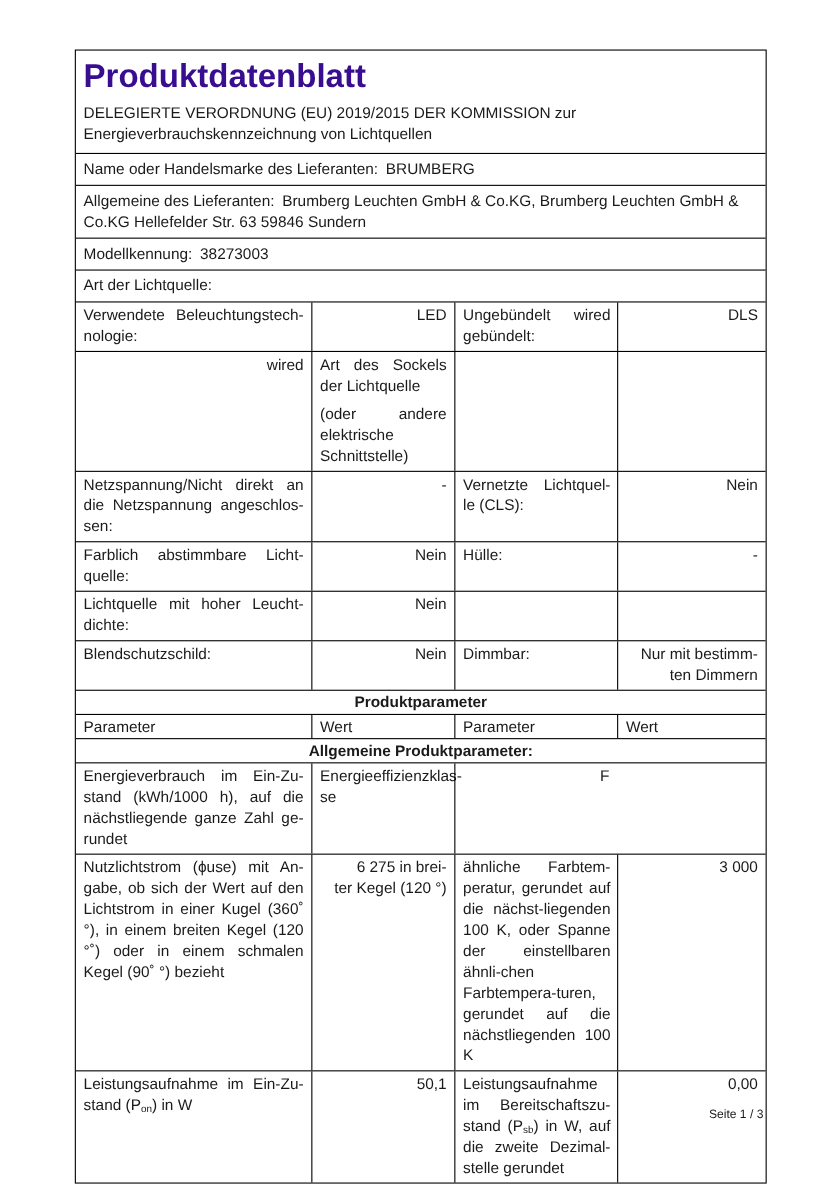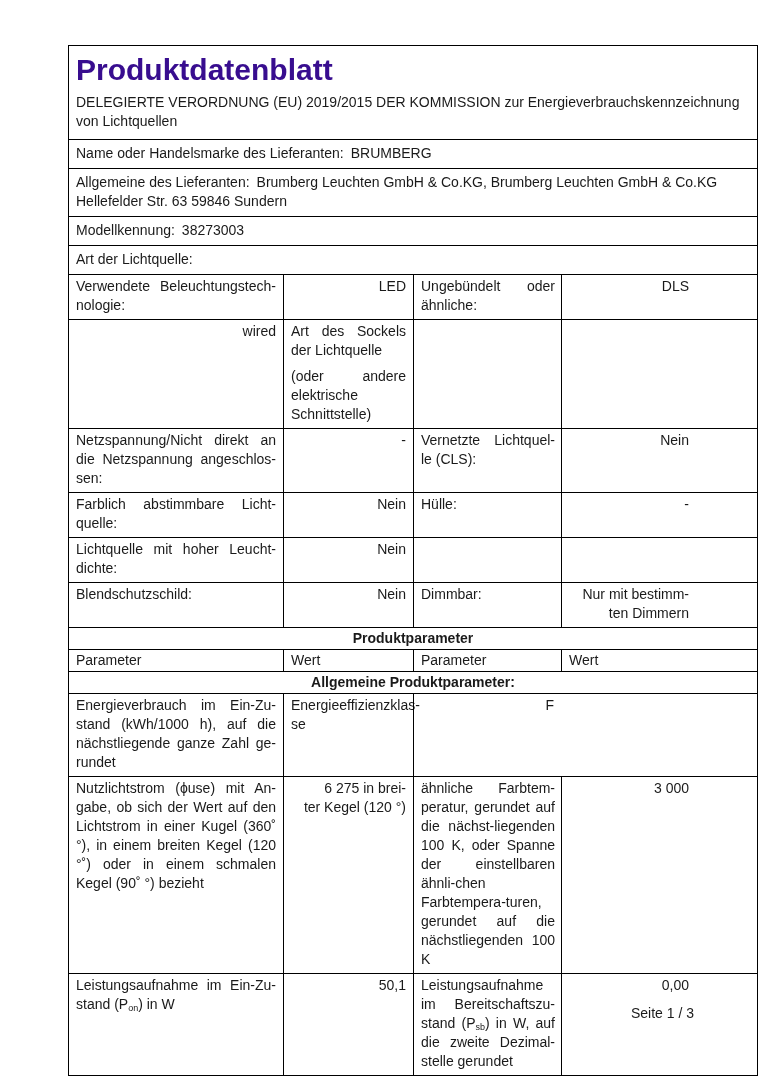--- a/index.html
+++ b/index.html
@@ -8,21 +8,21 @@
     width: 764px; height: 1080px;
     position: relative;
     font-family: "Liberation Sans", sans-serif;
     color: #1a1a1a;
     font-size: 14px;
     line-height: 19px;
   }
   .doc-table {
     position: absolute;
     left: 68px; top: 45px;
-    width: 690px;
+    width: 629px;
     border: 1px solid #000;
   }
   .row { border-top: 1px solid #000; }
   .row:first-child { border-top: none; }
 
   
   .title-cell { padding: 5px 7px 8px 7px; }
   .doc-title {
     font-size: 30px;
     line-height: 38px;
@@ -47,21 +47,21 @@
   .para-gap { margin-top: 7px; }
   sub.small { font-size: 9px; line-height: 0; vertical-align: -2px; }
 
   
   .center-bold { text-align: center; font-weight: bold; padding: 1px 7px; }
   .hdr-cell { padding: 1px 7px; }
 
   .footer {
     position: absolute;
     right: 70px; top: 1004px;
-    font-size: 14px;
+    font-size: 11px;
     color: #1a1a1a;
   }
 </style>
 </head>
 <body>
 
 <div class="doc-table">
 
   <div class="row title-cell">
     <div class="doc-title" style="color: rgb(56, 13, 143);">Produktdatenblatt</div>
@@ -80,21 +80,21 @@
     <span class="lbl">Modellkennung:</span><span class="val">38273003</span>
   </div>
 
   <div class="row info-cell">
     <span class="lbl">Art der Lichtquelle:</span>
   </div>
 
   <div class="row grid4">
     <div class="cell c1">Verwendete Beleuchtungstech-nologie:</div>
     <div class="cell c2">LED</div>
-    <div class="cell c3">Ungebündelt oder ähnliche:</div>
+    <div class="cell c3">Ungebündelt wired gebündelt:</div>
     <div class="cell c4">DLS</div>
   </div>
 
   <div class="row grid4">
     <div class="cell c2">wired</div>
     <div class="cell c1">
       <div>Art des Sockels der Lichtquelle</div>
       <div class="para-gap">(oder andere elektrische Schnittstelle)</div>
     </div>
     <div class="cell c3"></div>

